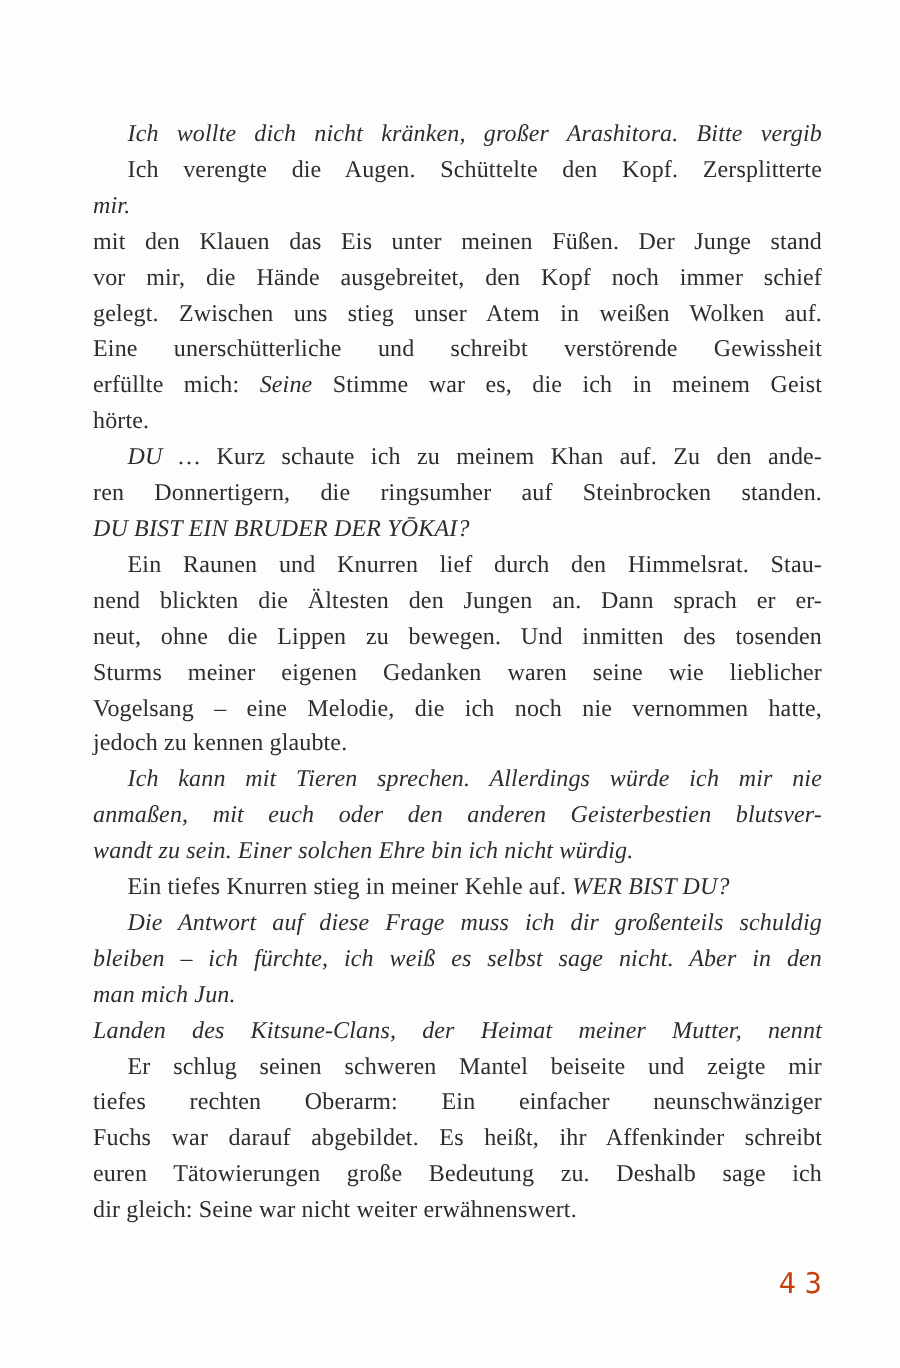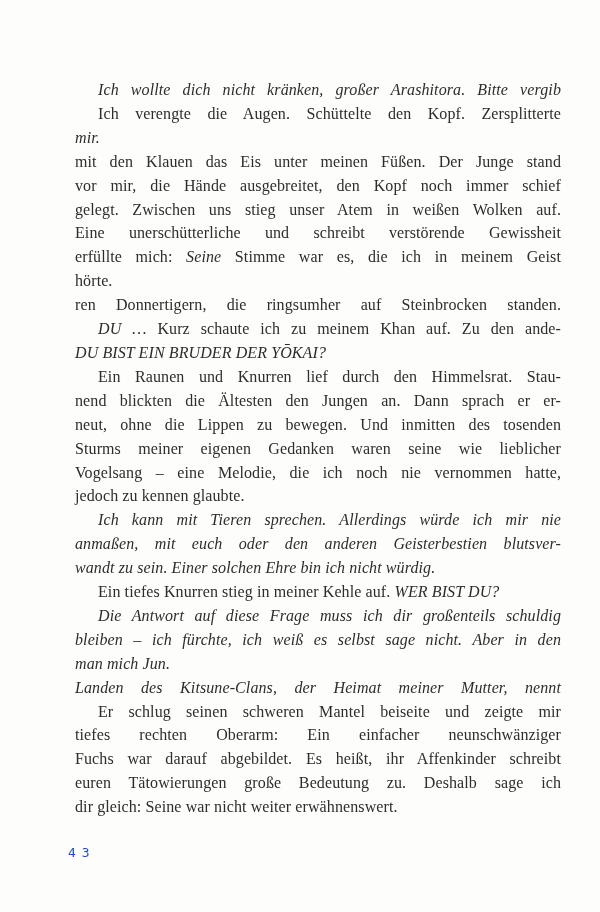--- a/index.html
+++ b/index.html
@@ -16,62 +16,61 @@
     inset: 0;
   }
   .page-text {
     position: absolute;
     left: 62px;
     top: 78px;
     width: 486px;
     font-size: 16px;
     line-height: 23.9px;
     letter-spacing: 0.1px;
-    margin-left: 13px;
   }
   .line {
     text-align: justify;
     text-align-last: justify;
   }
   .line.last {
     text-align-last: left;
   }
   .line.indent {
     text-indent: 23px;
   }
   .it { font-style: italic; }
   .page-number {
     position: absolute;
     top: 845px;
     left: 62px;
     width: 486px;
-    text-align: left;
+    text-align: right;
     font-family: "DejaVu Sans Mono", monospace;
-    font-size: 13px;
+    font-size: 19px;
     letter-spacing: 6px;
     padding-left: 6px; 
-    color: #1d4ed8;
+    color: #c2410c;
   }
 </style>
 </head>
 <body style="--page-bg: #fdfdfb; --ink: #2e2d2b;">
 
 <div class="book-page">
   <div class="page-text">
       <div class="line indent"><span class="it">Ich wollte dich nicht kränken, großer Arashitora. Bitte vergib</span></div>
       <div class="line indent"><span>Ich verengte die Augen. Schüttelte den Kopf. Zersplitterte</span></div>
       <div class="line last"><span class="it">mir.</span></div>
       <div class="line"><span>mit den Klauen das Eis unter meinen Füßen. Der Junge stand</span></div>
       <div class="line"><span>vor mir, die Hände ausgebreitet, den Kopf noch immer schief</span></div>
       <div class="line"><span>gelegt. Zwischen uns stieg unser Atem in weißen Wolken auf.</span></div>
       <div class="line"><span>Eine unerschütterliche und schreibt verstörende Gewissheit</span></div>
       <div class="line"><span>erfüllte mich: </span><span class="it">Seine</span><span> Stimme war es, die ich in meinem Geist</span></div>
       <div class="line last"><span>hörte.</span></div>
+      <div class="line indent"><span class="it">DU …</span><span> Kurz schaute ich zu meinem Khan auf. Zu den ande-</span></div>
       <div class="line"><span>ren Donnertigern, die ringsumher auf Steinbrocken standen.</span></div>
-      <div class="line indent"><span class="it">DU …</span><span> Kurz schaute ich zu meinem Khan auf. Zu den ande-</span></div>
       <div class="line last"><span class="it">DU BIST EIN BRUDER DER YŌKAI?</span></div>
       <div class="line indent"><span>Ein Raunen und Knurren lief durch den Himmelsrat. Stau-</span></div>
       <div class="line"><span>nend blickten die Ältesten den Jungen an. Dann sprach er er-</span></div>
       <div class="line"><span>neut, ohne die Lippen zu bewegen. Und inmitten des tosenden</span></div>
       <div class="line"><span>Sturms meiner eigenen Gedanken waren seine wie lieblicher</span></div>
       <div class="line"><span>Vogelsang – eine Melodie, die ich noch nie vernommen hatte,</span></div>
       <div class="line last"><span>jedoch zu kennen glaubte.</span></div>
       <div class="line indent"><span class="it">Ich kann mit Tieren sprechen. Allerdings würde ich mir nie</span></div>
       <div class="line"><span class="it">anmaßen, mit euch oder den anderen Geisterbestien blutsver-</span></div>
       <div class="line last"><span class="it">wandt zu sein. Einer solchen Ehre bin ich nicht würdig.</span></div>

